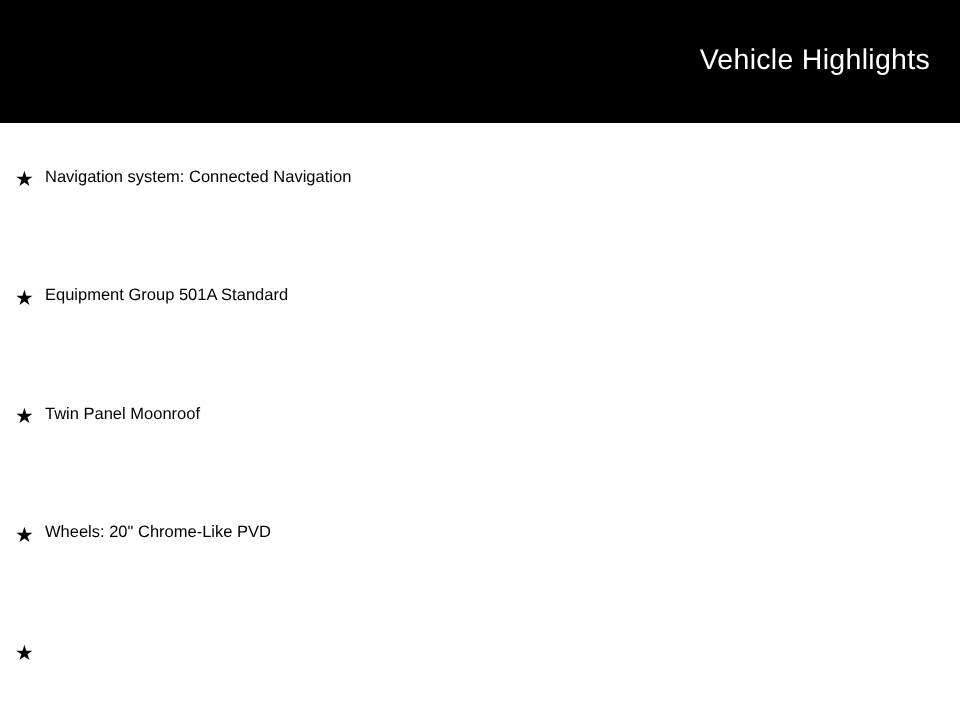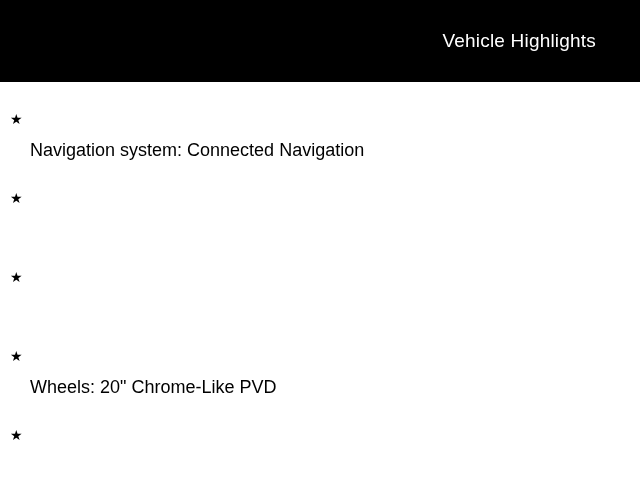--- a/index.html
+++ b/index.html
@@ -23,21 +23,21 @@
     position: absolute;
     top: 0;
     left: 0;
     width: 640px;
     height: 82px;
     background: #000000;
     display: flex;
     align-items: center;
     justify-content: flex-end;
     box-sizing: border-box;
-    padding-right: 44px;
+    padding-right: 20px;
   }
   .header-title {
     color: #ffffff;
     font-size: 19px;
     font-weight: 400;
     letter-spacing: 0.2px;
     line-height: 1;
     padding-bottom: 2px;
   }
   .content {
@@ -60,48 +60,49 @@
     width: 20px;
     flex: 0 0 20px;
     color: #000000;
     font-size: 14px;
     line-height: 21px;
     text-align: left;
     padding-top: 1px;
   }
   .item-label {
     color: #000000;
-    font-size: 18px;
+    font-size: 11px;
     line-height: 21px;
     white-space: nowrap;
-    margin-top: 32px;
   }
 </style>
 </head>
 <body>
 
 <div class="page">
 
   <div class="header-bar">
     <div class="header-title">Vehicle Highlights</div>
   </div>
 
   <div class="content">
 
     <div class="highlight-item">
       <span class="bullet-icon">★</span>
       <span class="item-label">Navigation system: Connected Navigation</span>
     </div>
 
     <div class="highlight-item">
       <span class="bullet-icon">★</span>
+      <span class="item-label">Equipment Group 501A Standard</span>
     </div>
 
     <div class="highlight-item">
       <span class="bullet-icon">★</span>
+      <span class="item-label">Twin Panel Moonroof</span>
     </div>
 
     <div class="highlight-item">
       <span class="bullet-icon">★</span>
       <span class="item-label">Wheels: 20" Chrome-Like PVD</span>
     </div>
 
     <div class="highlight-item">
       <span class="bullet-icon">★</span>
     </div>

